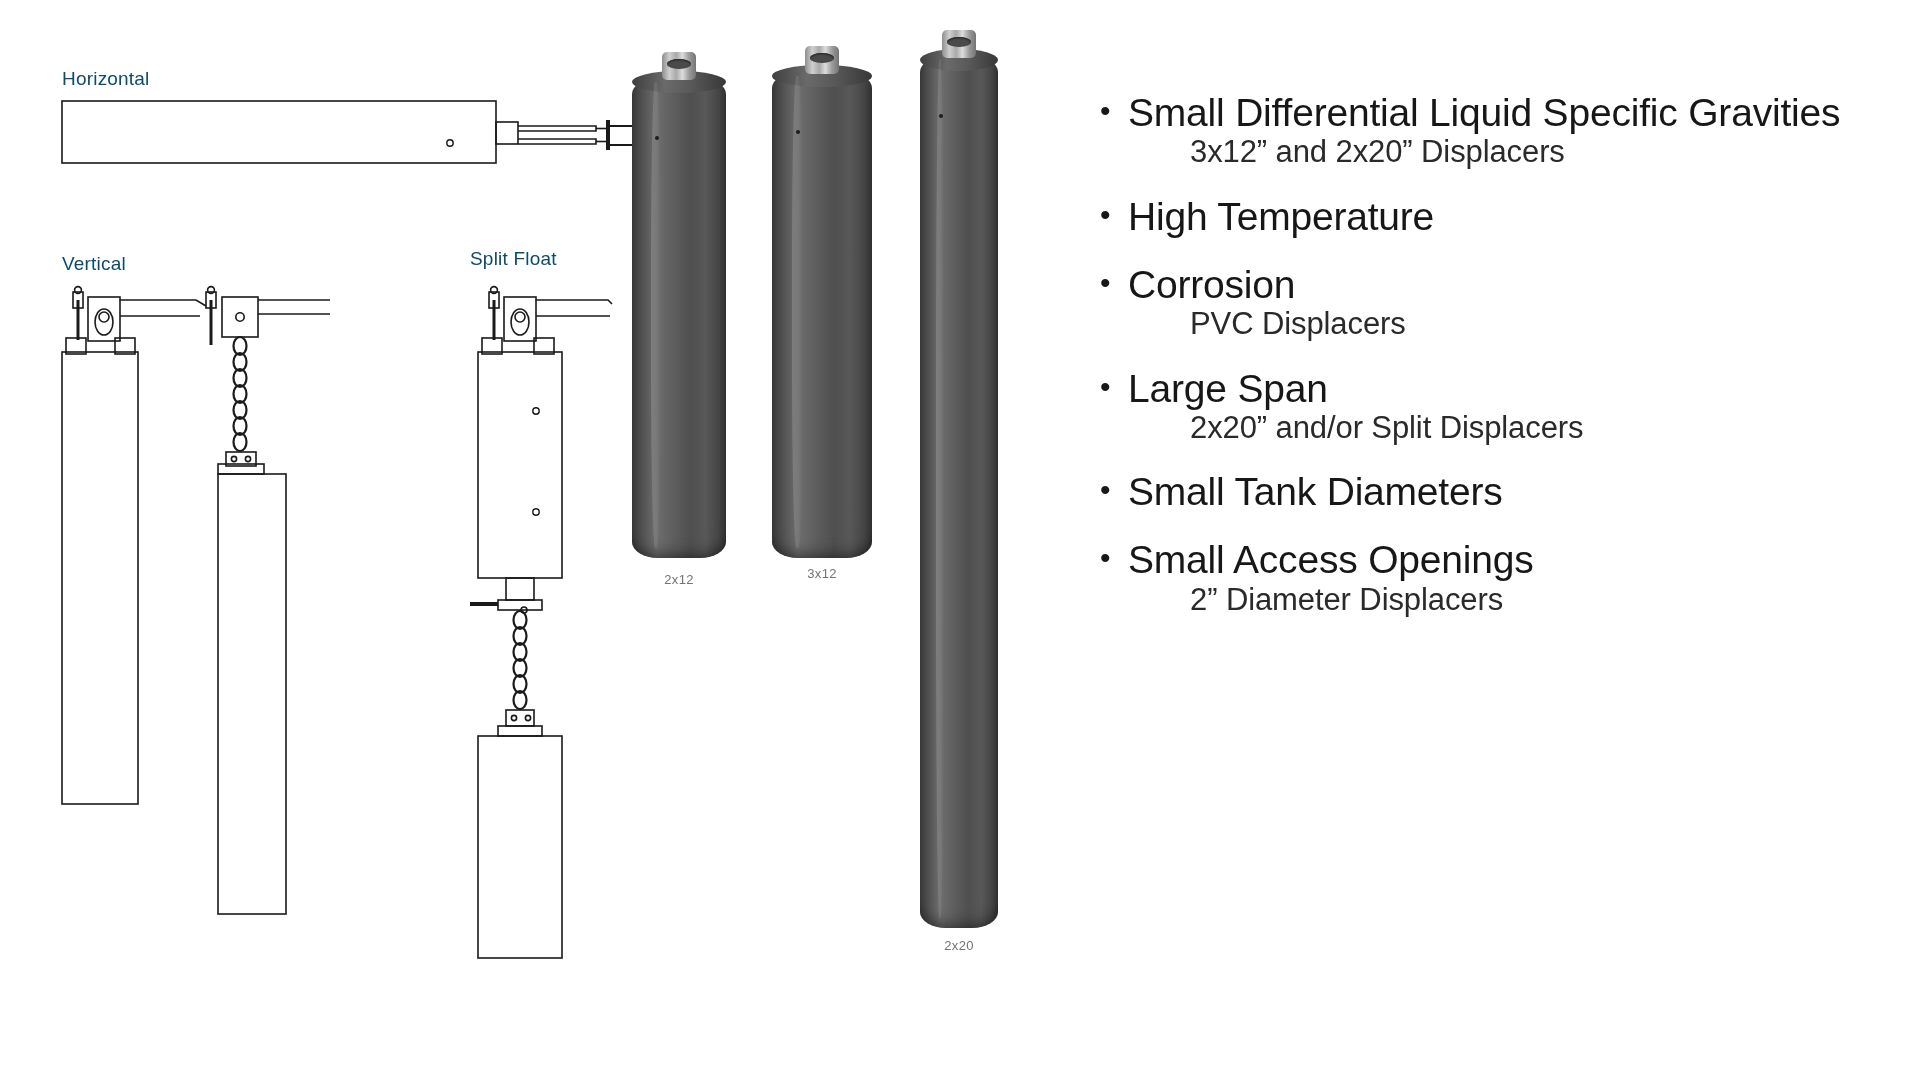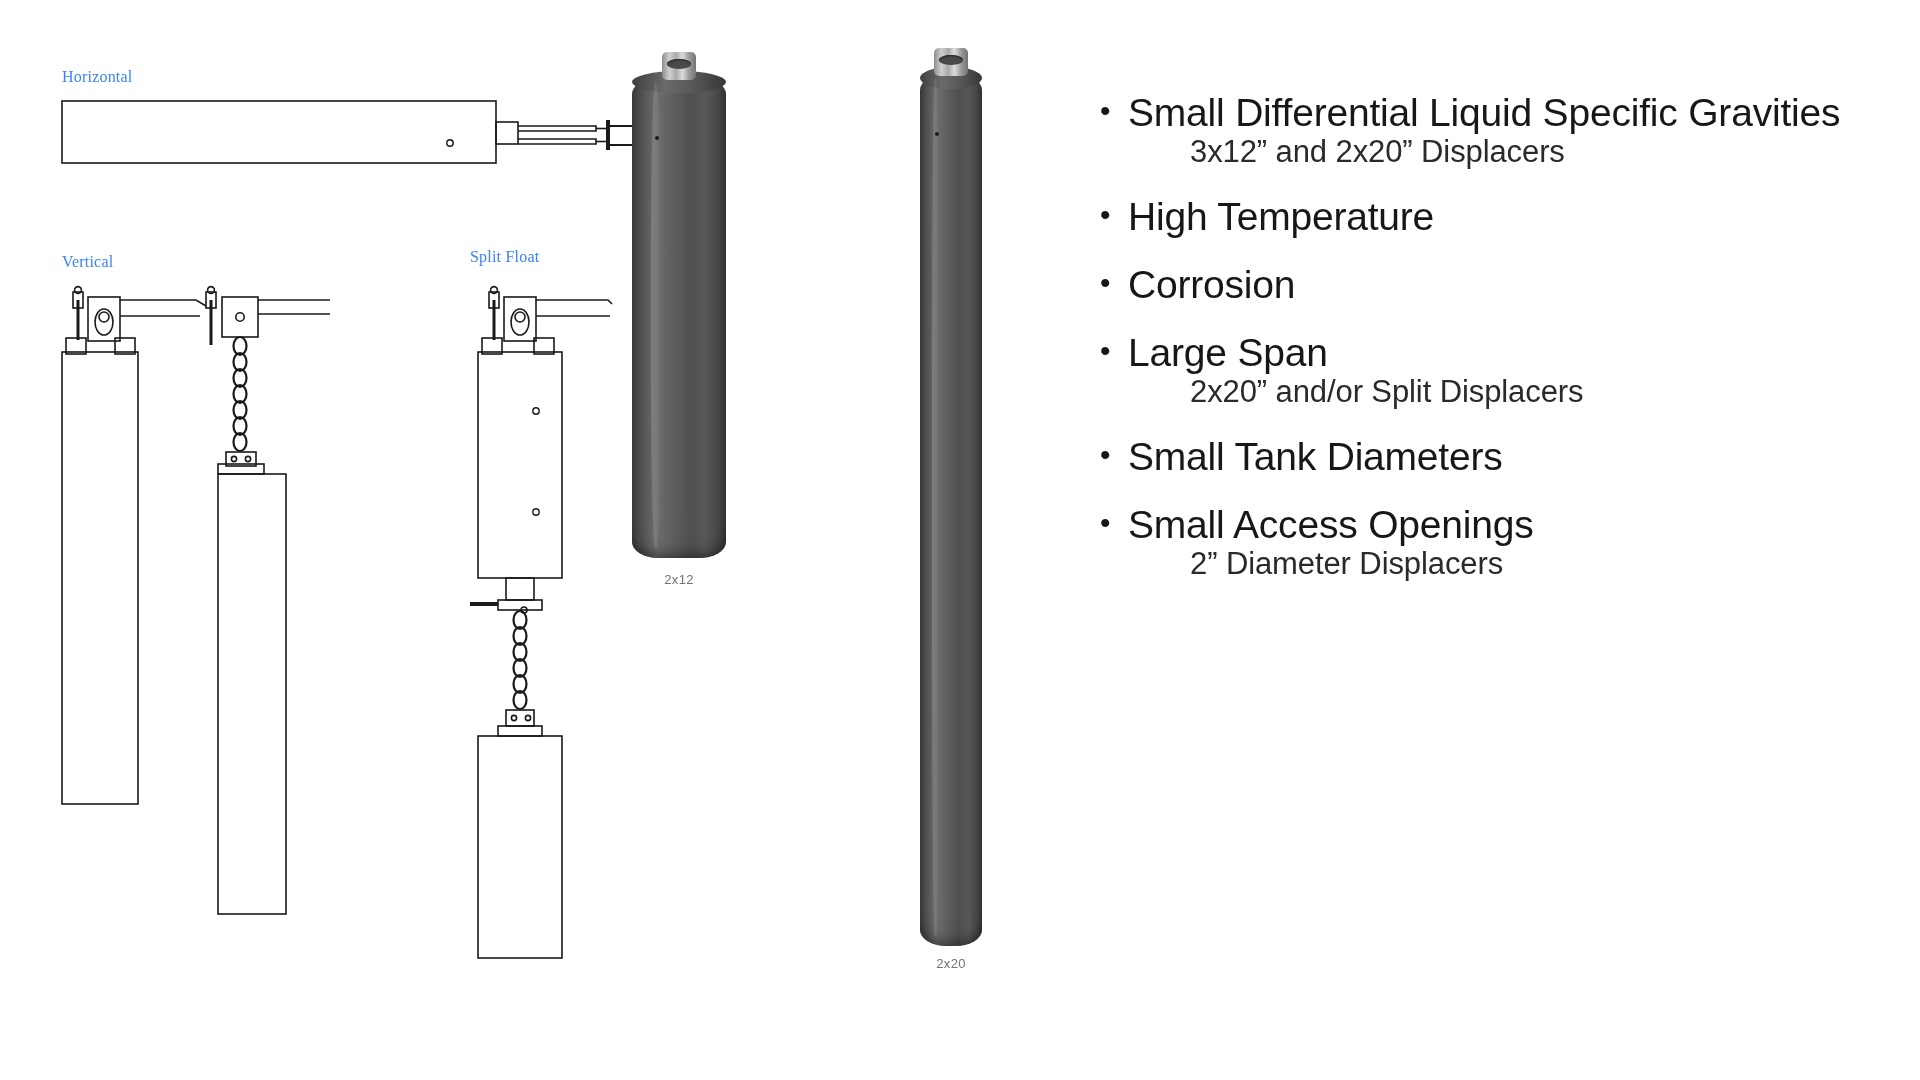--- a/index.html
+++ b/index.html
@@ -13,25 +13,24 @@
   #page {
     position: relative;
     width: 1920px;
     height: 1080px;
     background: #ffffff;
   }
 
   
   .diagram-label {
     position: absolute;
-    color: #3b82f6;
-    font-size: 16px;
+    color: #0c4a6e;
+    font-size: 19px;
     letter-spacing: .2px;
     white-space: nowrap;
-    font-family: Liberation Serif, serif;
   }
   #svg-diagrams {
     position: absolute;
     left: 0; top: 0;
     width: 640px; height: 1010px;
   }
 
   
   .cyl-group { position: absolute; }
   .cyl {
@@ -265,27 +264,35 @@
 
   <div class="cyl-group" style="left:632px; top:78px; width:94px; height:480px;">
     <div class="cyl">
       <div class="cyl-cap"></div>
       <div class="cyl-sheen"></div>
       <div class="cyl-port"></div>
     </div>
     <div class="cyl-caption" style="top:494px;">2x12</div>
   </div>
 
-
-  <div class="cyl-group" style="left:920px; top:74px; width:62px; height:872px;">
+  <div class="cyl-group" style="left:772px; top:72px; width:100px; height:486px;">
     <div class="cyl">
       <div class="cyl-cap"></div>
       <div class="cyl-sheen"></div>
       <div class="cyl-port"></div>
     </div>
+    <div class="cyl-caption" style="top:494px;">3x12</div>
+  </div>
+
+  <div class="cyl-group" style="left:920px; top:56px; width:78px; height:872px;">
+    <div class="cyl">
+      <div class="cyl-cap"></div>
+      <div class="cyl-sheen"></div>
+      <div class="cyl-port"></div>
+    </div>
     <div class="cyl-caption" style="top:882px;">2x20</div>
   </div>
 
   <div id="bullets">
 
     <div class="bullet-block">
       <div class="bullet-head">
         <span class="bullet-dot">•</span>
         <span>Small Differential Liquid Specific Gravities</span>
       </div>
@@ -297,20 +304,21 @@
         <span class="bullet-dot">•</span>
         <span>High Temperature</span>
       </div>
     </div>
 
     <div class="bullet-block">
       <div class="bullet-head">
         <span class="bullet-dot">•</span>
         <span>Corrosion</span>
       </div>
+      <div class="bullet-sub">PVC Displacers</div>
     </div>
 
     <div class="bullet-block">
       <div class="bullet-head">
         <span class="bullet-dot">•</span>
         <span>Large Span</span>
       </div>
       <div class="bullet-sub">2x20” and/or Split Displacers</div>
     </div>
 

